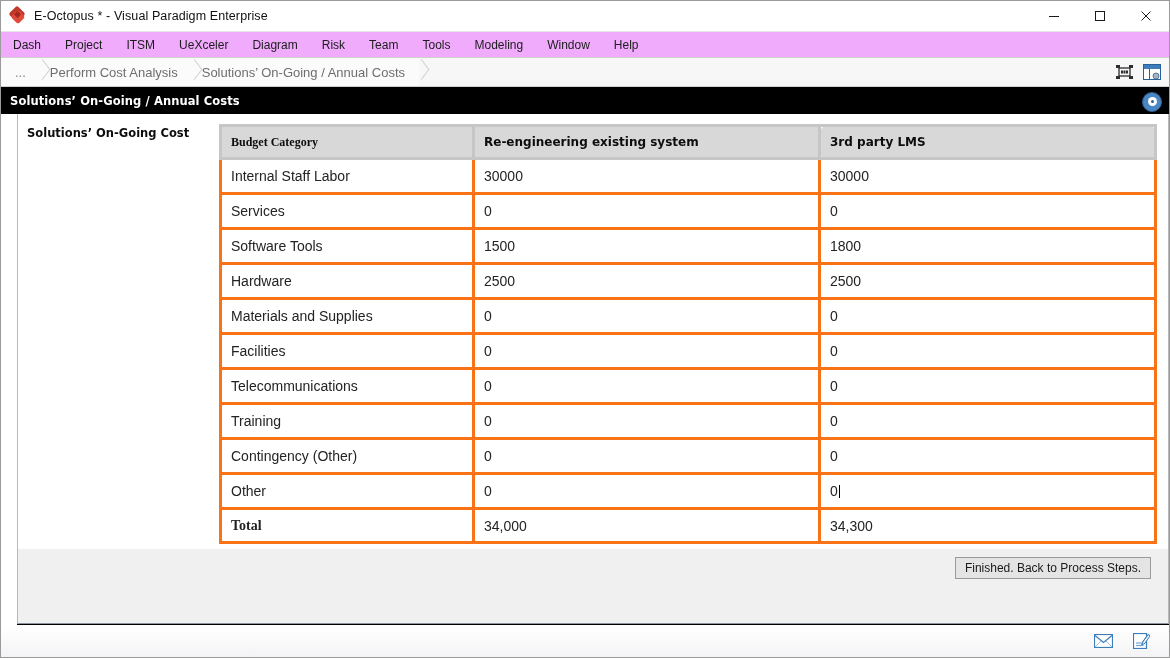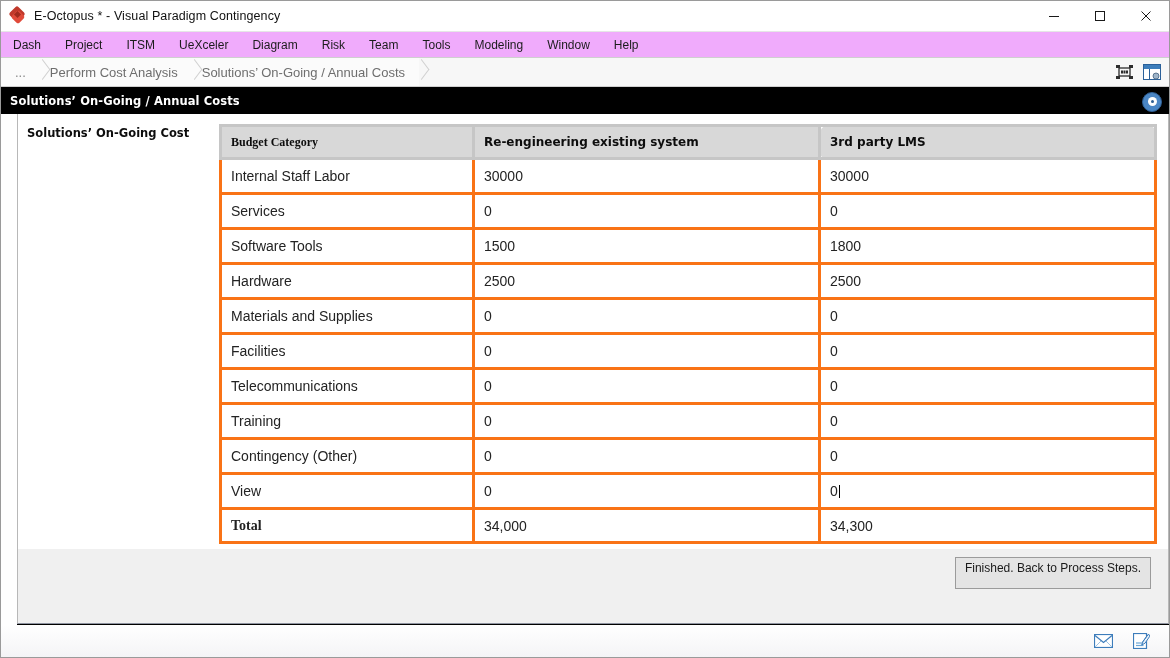--- a/index.html
+++ b/index.html
@@ -326,21 +326,21 @@
     position: relative;
   }
   .finish-btn {
     position: absolute;
     right: 17px;
     top: 8px;
     background: #e4e4e4;
     border: 1px solid #9b9b9b;
     font-size: 12px;
     color: #1a1a1a;
-    padding: 4px 9px 14px 9px;
+    padding: 4px 9px 4px 9px;
     font-family: "Liberation Sans", sans-serif;
     line-height: 1;
   }
 
   
   .statusbar {
     height: 32px;
     flex: 0 0 32px;
     background: linear-gradient(to bottom, #ffffff 0%, #f4f4f6 100%);
     display: flex;
@@ -362,21 +362,21 @@
 <body>
 
 <div class="window">
 
   <div class="titlebar">
     <div class="app-logo">
       <div class="d1"></div>
         <div class="d2"></div>
         <div class="d3"></div>
     </div>
-    <div class="title-text">E-Octopus * - Visual Paradigm Contingency</div>
+    <div class="title-text">E-Octopus * - Visual Paradigm Enterprise</div>
     <div class="win-controls">
       <div class="win-btn">
         <svg width="12" height="12" viewBox="0 0 12 12">
             <line x1="1" y1="6.5" x2="11" y2="6.5" stroke="#1a1a1a" stroke-width="1"></line>
           </svg>
       </div>
       <div class="win-btn">
         <svg width="12" height="12" viewBox="0 0 12 12">
             <rect x="1.5" y="1.5" width="9" height="9" fill="none" stroke="#1a1a1a" stroke-width="1"></rect>
           </svg>
@@ -507,21 +507,21 @@
               <td>Training</td>
               <td>0</td>
               <td>0</td>
             </tr>
             <tr>
               <td>Contingency (Other)</td>
               <td>0</td>
               <td>0</td>
             </tr>
             <tr>
-              <td>View</td>
+              <td>Other</td>
               <td>0</td>
               <td><span>0</span><span class="caret"></span></td>
             </tr>
             <tr class="total">
               <td class="total-label">Total</td>
               <td>34,000</td>
               <td>34,300</td>
             </tr>
           </tbody>
         </table>

